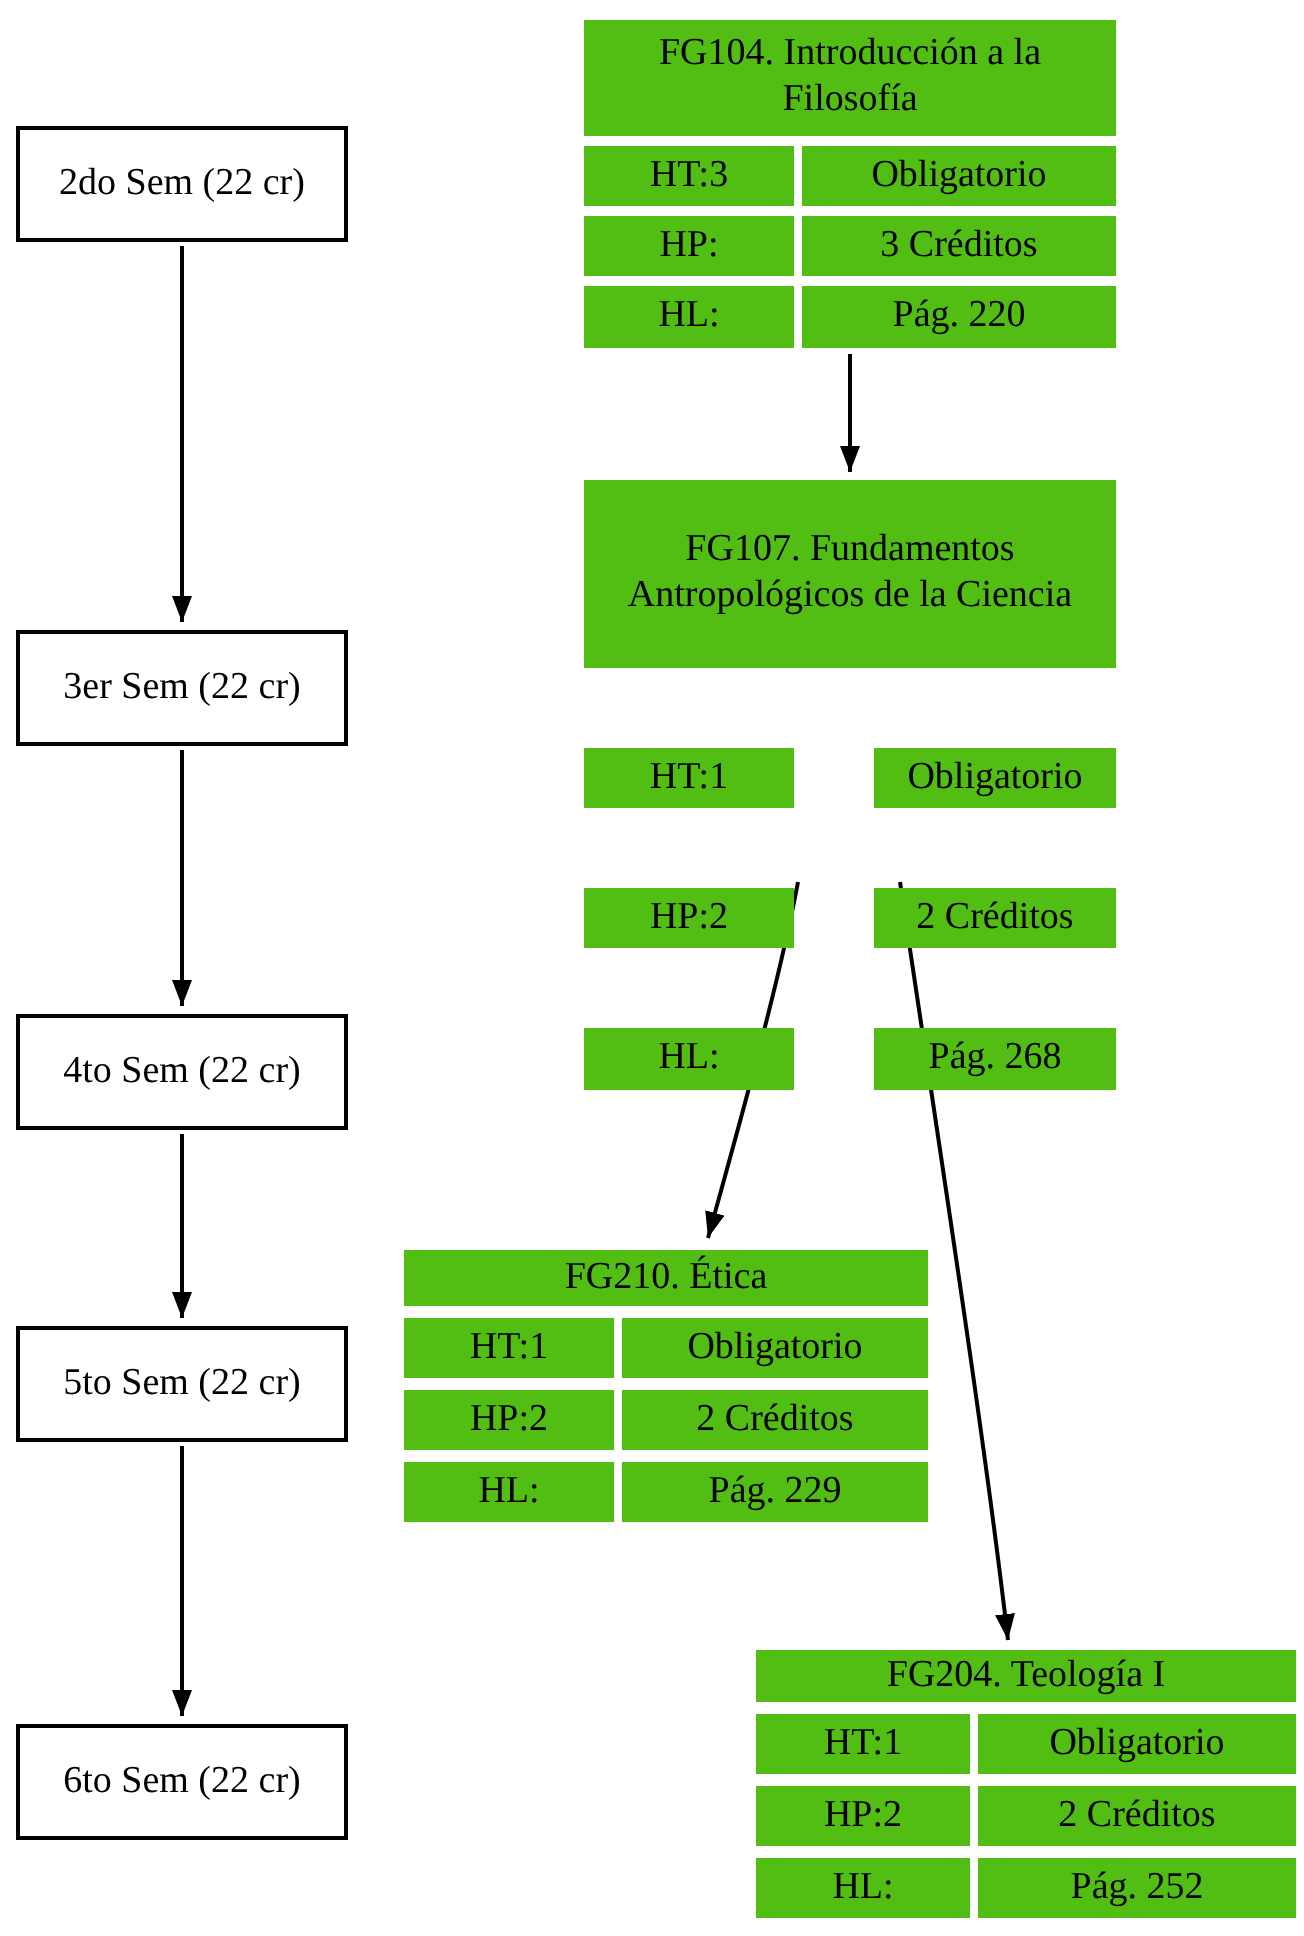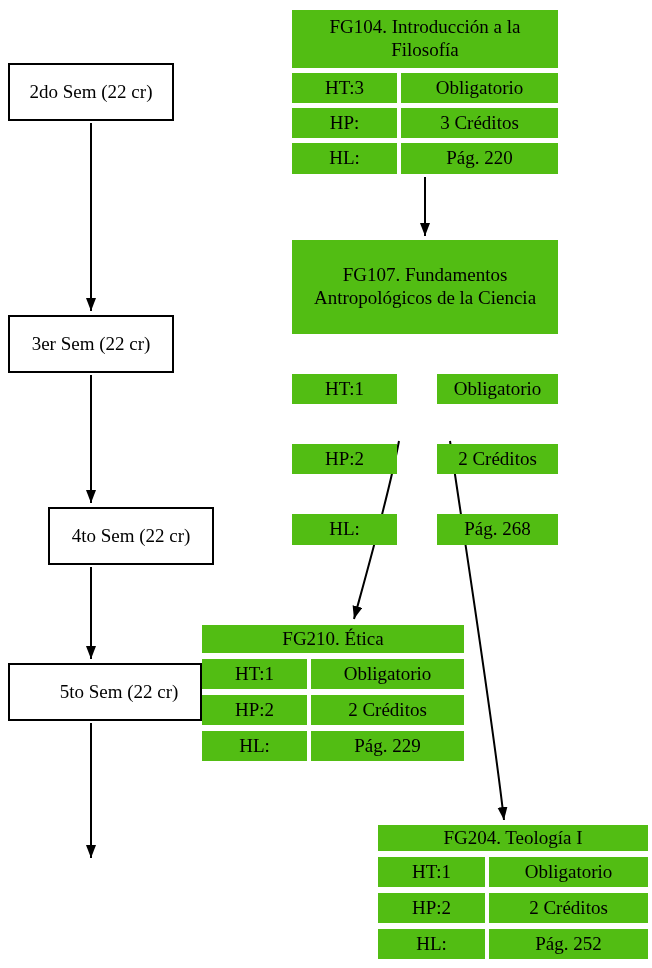--- a/index.html
+++ b/index.html
@@ -35,22 +35,22 @@
     background: #ffffff;
     display: flex;
     align-items: center;
     justify-content: center;
     font-size: 19px;
     white-space: nowrap;
     text-align: right;
   }
   #sem-2do { top: 63px; }
   #sem-3er { top: 315px; }
-  #sem-4to { top: 507px; margin-left: 40px; }
-  #sem-5to { top: 663px; padding-left: 28px; }
+  #sem-4to { top: 507px; }
+  #sem-5to { top: 663px; }
   #sem-6to { top: 862px; }
 
   
   .course {
     position: absolute;
     display: grid;
     grid-template-columns: var(--lw) 1fr;
     column-gap: 4px;
     font-size: 19px;
   }
@@ -98,20 +98,23 @@
   </div>
   <div class="sem-box" id="sem-3er">
     <span>3er Sem (22 cr)</span>
   </div>
   <div class="sem-box" id="sem-4to">
     <span>4to Sem (22 cr)</span>
   </div>
   <div class="sem-box" id="sem-5to">
     <span>5to Sem (22 cr)</span>
   </div>
+  <div class="sem-box" id="sem-6to">
+    <span>6to Sem (22 cr)</span>
+  </div>
 
   <div class="course" id="fg104">
     <div class="cell title">FG104. Introducción a la Filosofía</div>
     <div class="cell">HT:3</div>
     <div class="cell">Obligatorio</div>
     <div class="cell">HP:</div>
     <div class="cell">3 Créditos</div>
     <div class="cell">HL:</div>
     <div class="cell">Pág. 220</div>
   </div>

